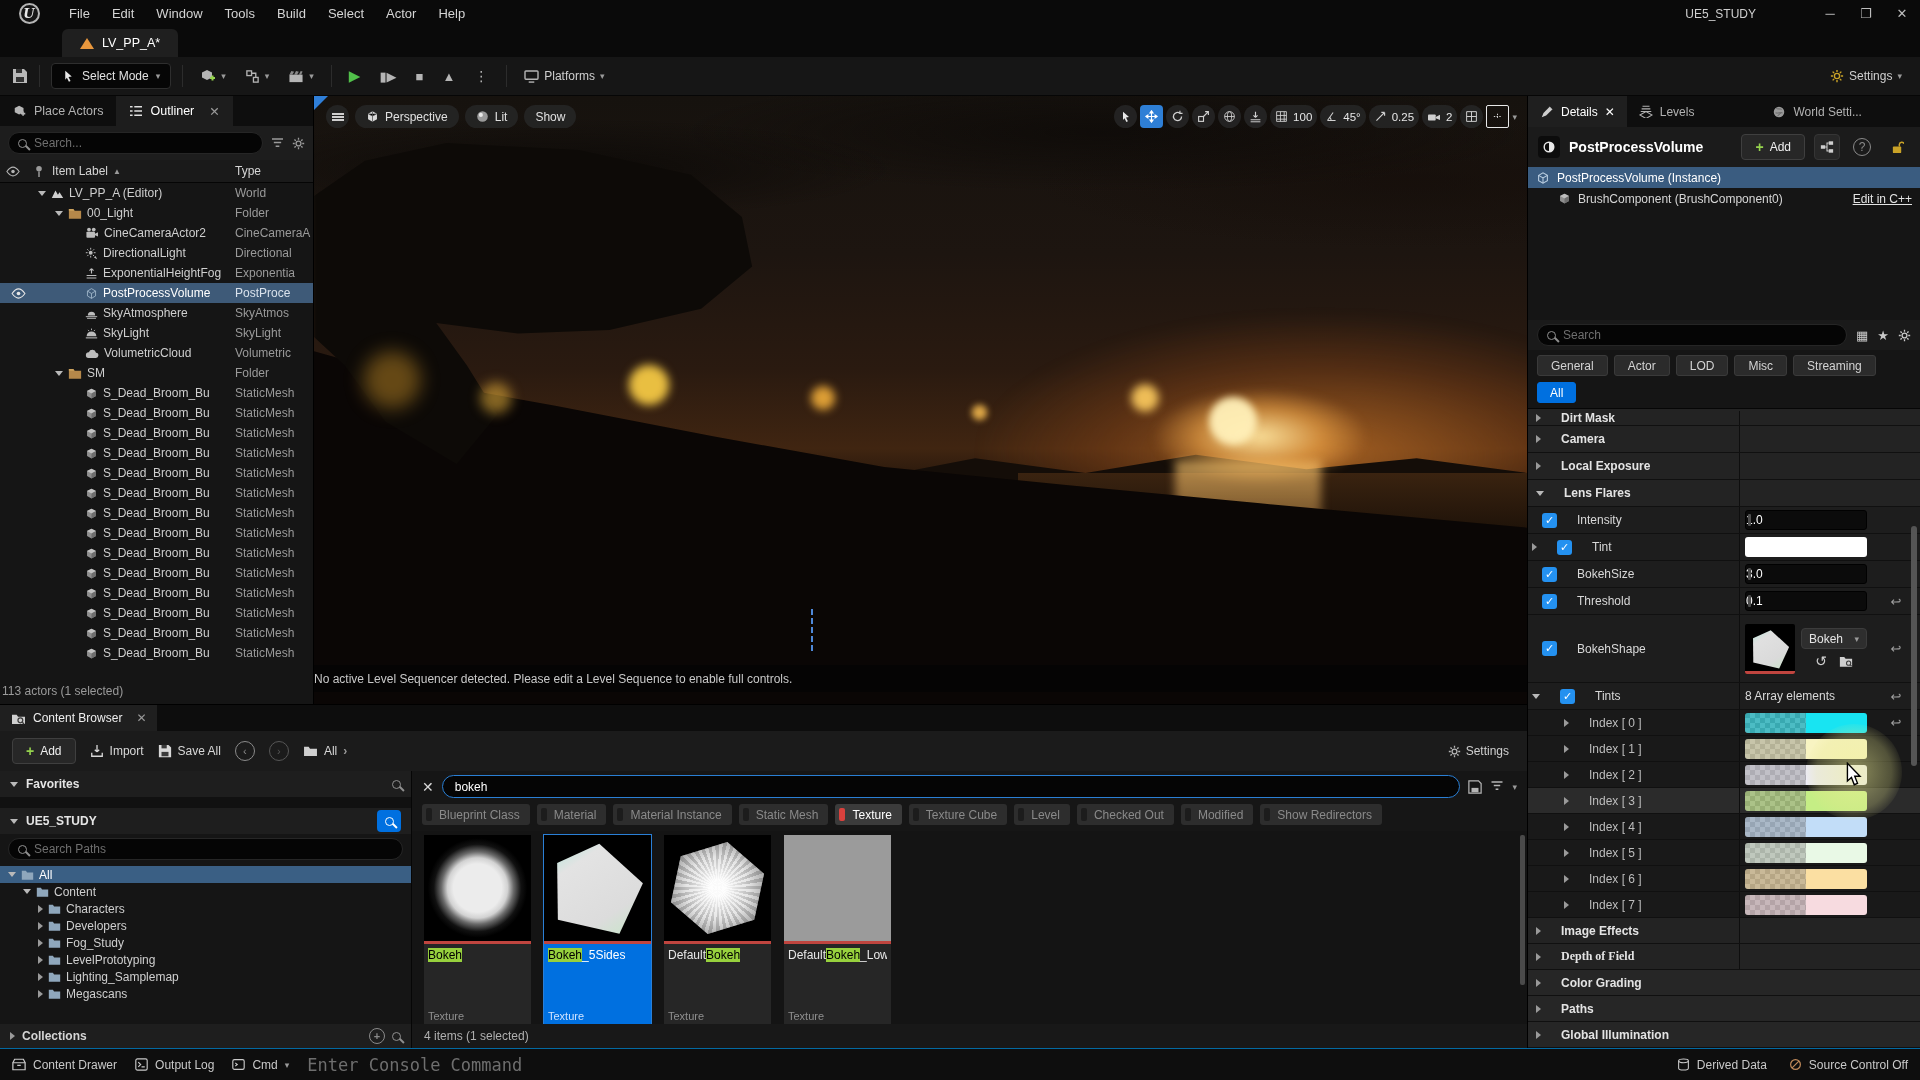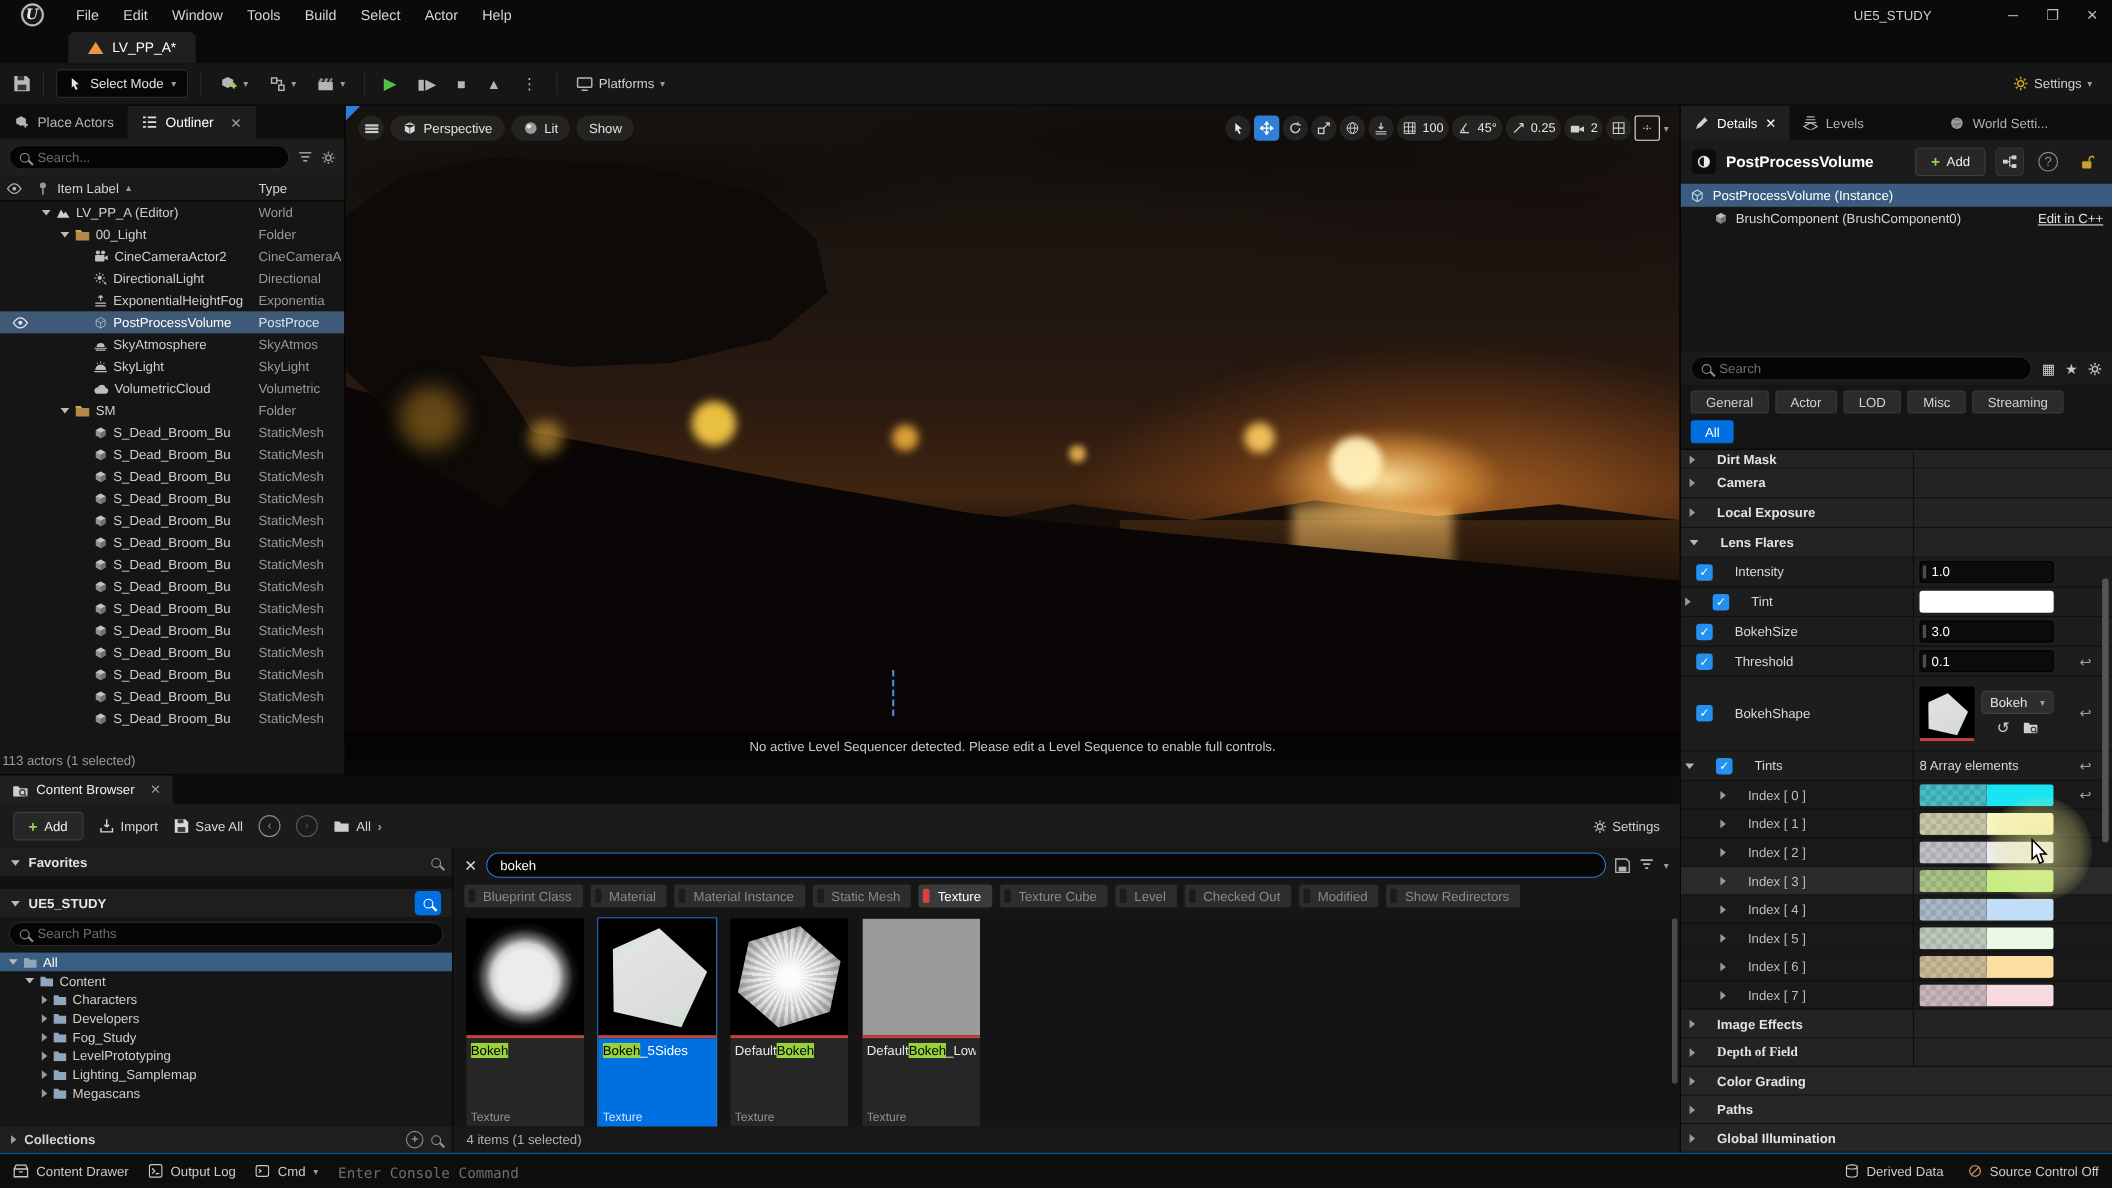--- a/index.html
+++ b/index.html
@@ -70,21 +70,21 @@
   .clouds{position:absolute;left:0;top:0;width:100%;height:40%;background:
     radial-gradient(ellipse 40% 30% at 20% 30%,rgba(10,8,6,0.8),transparent 70%),
     radial-gradient(ellipse 50% 35% at 65% 15%,rgba(12,9,7,0.7),transparent 70%),
     radial-gradient(ellipse 45% 40% at 90% 35%,rgba(20,12,8,0.55),transparent 70%)}
   .farhills{position:absolute;left:35%;right:0;top:56%;height:12%;background:#140d08;clip-path:polygon(0 60%,8% 40%,18% 55%,30% 30%,44% 50%,58% 25%,72% 45%,86% 30%,100% 50%,100% 100%,0 100%);filter:blur(1px)}
   .water{position:absolute;left:58%;right:0;top:62%;height:13%;background:linear-gradient(180deg,#3a2310,#1c1108 80%)}
   .sunstreak{position:absolute;left:71%;top:60%;width:12%;height:20%;background:linear-gradient(180deg,rgba(255,200,110,0.65),rgba(255,160,70,0.18) 75%,transparent);filter:blur(5px)}
   .ground{position:absolute;inset:0;background:#0a0605;clip-path:polygon(0 42%,9% 47%,20% 51%,33% 56%,47% 61%,62% 64%,78% 67%,100% 71%,100% 100%,0 100%)}
   .rock{position:absolute;left:0;top:6%;width:42%;height:58%;background:#0d0a07;filter:blur(1.5px);clip-path:polygon(0 18%,10% 8%,26% 3%,52% 5%,74% 12%,84% 24%,86% 38%,76% 50%,58% 56%,40% 57%,24% 54%,30% 66%,36% 80%,28% 94%,14% 82%,6% 66%,0 58%)}
   .orb{position:absolute;border-radius:50%}
-  .seqstrip{position:absolute;left:0;right:0;bottom:12px;height:27px;background:rgba(4,4,4,0.88);display:flex;align-items:center;justify-content:center;color:#c9c9c9;font-size:12px}
+  .seqstrip{position:absolute;left:0;right:0;bottom:12px;height:27px;background:rgba(4,4,4,0.88);display:flex;align-items:center;justify-content:flex-start;color:#c9c9c9;font-size:12px}
   .dashline{position:absolute;left:41%;top:513px;height:42px;border-left:2px dashed rgba(90,160,255,0.85)}
   .vp-toolbar{position:absolute;left:12px;top:9px;right:10px;display:flex;align-items:center;gap:6px;z-index:5}
   .vpill{height:23px;border-radius:12px;background:rgba(38,38,38,0.88);display:flex;align-items:center;gap:6px;padding:0 11px;color:#e0e0e0;font-size:12px}
   .vround{width:23px;height:23px;border-radius:50%;background:rgba(38,38,38,0.88);display:flex;align-items:center;justify-content:center}
   .vp-tools{margin-left:auto;display:flex;align-items:center;gap:3px}
   .vtool{height:23px;min-width:23px;border-radius:12px;background:rgba(38,38,38,0.88);display:flex;align-items:center;justify-content:center;padding:0 5px;gap:5px;color:#dadada}
   .vtool.activeblue{background:#2e7fd6;border-radius:4px}
   .vtool .lbl{font-size:11.5px;color:#e6e6e6}
   .hamb{width:12px;height:8px;border-top:2px solid #cfcfcf;border-bottom:2px solid #cfcfcf;position:relative}
   .hamb::after{content:'';position:absolute;left:0;right:0;top:1px;height:2px;background:#cfcfcf}
@@ -116,21 +116,21 @@
   .prow .pname{display:flex;align-items:center;gap:20px;padding-left:8px;height:100%;border-right:1px solid #0e0e0e;color:#d9d9d9;overflow:hidden;white-space:nowrap}
   .prow .pval{display:flex;align-items:center;height:100%;padding:0 5px;gap:6px;overflow:visible}
   .prow .pact{display:flex;align-items:center;justify-content:center;color:#9f9f9f}
   .prow.cat{background:#232323}
   .prow.cat .pname{font-weight:bold;color:#e3e3e3;border-right:1px solid #0e0e0e}
   .prow.cat.wide{grid-template-columns:1fr;background:#262626}
   .prow.cat.wide .pname{border-right:none}
   .prow.idx{background:#191919}
   .prow.idx .pname{padding-left:36px;color:#bdbdbd}
   .prow.idx.hover{background:#2b2b2b}
-  .numin{height:20px;flex:1;background:#0b0b0b;border:1px solid #010101;border-radius:3px;color:#fff;display:flex;align-items:center;padding-left:10px;position:relative}
+  .numin{height:20px;flex:1;background:#0b0b0b;border:1px solid #010101;border-radius:3px;color:#fff;display:flex;align-items:center;position:relative}
   .numin::before{content:'';position:absolute;left:2px;top:3px;bottom:3px;width:3px;background:#4d4d4d;border-radius:1px}
   .colorswatch{height:20px;flex:1;border-radius:3px;background:#fff}
   .tintswatch{height:20px;flex:1;border-radius:3px;overflow:hidden;display:flex}
   .tintswatch .halfA{width:50%;position:relative;background:conic-gradient(#8d8d8d 25%,#636363 0 50%,#8d8d8d 0 75%,#636363 0);background-size:10px 10px}
   .tintswatch .halfA .ov{position:absolute;inset:0;opacity:0.55}
   .tintswatch .halfB{width:50%}
   .bsrow{height:68px !important}
   .bthumb{width:50px;height:50px;background:#000;border-radius:2px;position:relative;overflow:hidden;flex:none}
   .bthumb .pent{position:absolute;inset:5px;clip-path:polygon(47% 3%,97% 40%,78% 96%,12% 88%,5% 28%);background:linear-gradient(140deg,#aee8d8 0%,#e0e0e0 28%,#dadada 70%,#c6e6c6 100%);transform:rotate(6deg)}
   .bthumb .redbar{position:absolute;left:0;right:0;bottom:0;height:3px;background:#c0453f}
@@ -183,21 +183,21 @@
   .th-pent{position:absolute;inset:6px;clip-path:polygon(47% 3%,97% 40%,78% 96%,12% 88%,5% 28%);background:linear-gradient(140deg,#a9e9d9 0%,#e3e3e3 26%,#dcdcdc 72%,#c3e7c5 100%);transform:rotate(6deg)}
   .th-burst{position:absolute;inset:4px;clip-path:polygon(50% 2%,93% 26%,93% 74%,50% 98%,7% 74%,7% 26%);background:repeating-conic-gradient(#e3e3e3 0 5deg,#a8a8a8 5deg 10deg);transform:rotate(12deg)}
   .th-burst::after{content:'';position:absolute;inset:0;background:radial-gradient(circle,rgba(255,255,255,0.95) 0 12%,rgba(230,230,230,0.35) 45%,rgba(60,60,60,0.55) 85%)}
   .th-flat{position:absolute;inset:0;background:#9b9b9b}
   .cbstatus{height:24px;display:flex;align-items:center;padding:0 12px;color:#b0b0b0;background:#181818}
   .tiles-scroll{position:absolute;right:2px;top:4px;width:5px;height:150px;background:#4a4a4a;border-radius:2px}
 
   
   .statusbar{position:absolute;left:0;right:0;bottom:0;height:32px;background:#0e0e0e;display:flex;align-items:center;gap:18px;padding:0 12px;z-index:31;border-top:1px solid #0369a1}
   .sb-item{display:flex;align-items:center;gap:7px;color:#c9c9c9}
-  .console{width:270px;height:20px;display:flex;align-items:flex-end;color:#6e6e6e;font-family:"DejaVu Sans Mono",monospace;font-size:13px}
+  .console{width:270px;height:20px;display:flex;align-items:flex-end;color:#6e6e6e;font-family:"DejaVu Sans Mono",monospace;font-size:17px}
   .sb-right{margin-left:auto;display:flex;align-items:center;gap:22px}
 
   
   .cursor-glow{position:absolute;left:1806px;top:724px;width:96px;height:96px;border-radius:50%;background:radial-gradient(circle,rgba(238,238,150,0.55) 0%,rgba(230,230,140,0.28) 55%,transparent 75%);z-index:40;pointer-events:none}
   .cursor{position:absolute;left:1845px;top:762px;z-index:41;pointer-events:none}
 </style>
 </head>
 <body>
 
 <div id="app">

